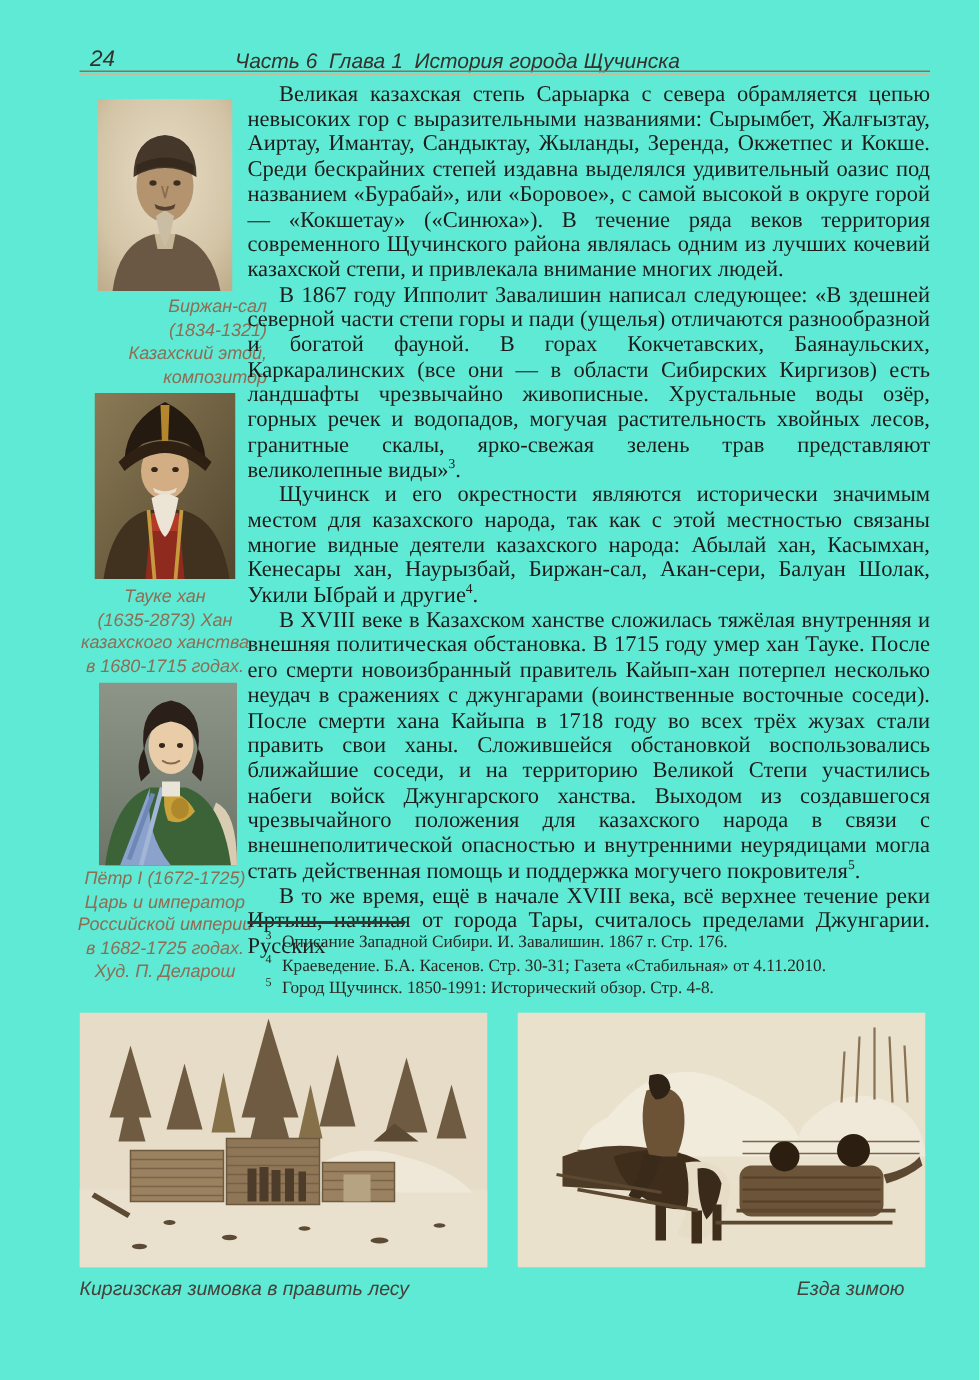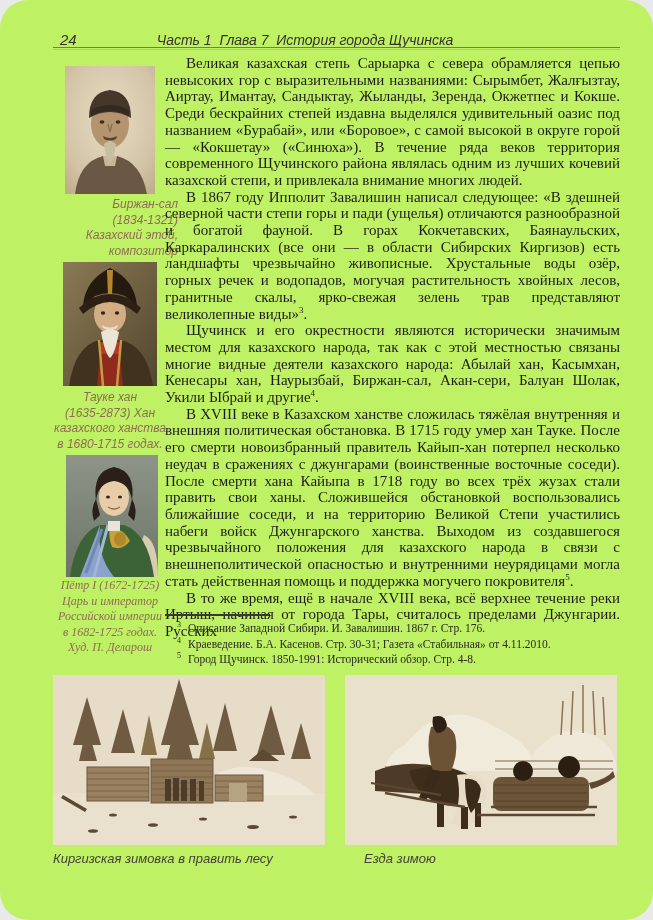--- a/index.html
+++ b/index.html
@@ -1,19 +1,19 @@
 <!DOCTYPE html>
 <html><head>
 <meta charset="utf-8">
 <style>
   html,body{margin:0;padding:0;background:#e9e9e9;}
   .page{
     position:relative;width:653px;height:920px;margin:0 auto;
-    background:#bef264;overflow:hidden;
-    font-family:"Liberation Serif", serif;color:#1e1c1a;border-radius:28px;
+    background:#5eead4;overflow:hidden;
+    font-family:"Liberation Serif", serif;color:#1e1c1a;
   }
   
   .page-num{
     position:absolute;left:60px;top:31px;
     font-family:"Liberation Sans", sans-serif;font-style:italic;
     font-size:15px;color:#35312b;
   }
   .header-title{
     position:absolute;left:130px;top:32px;width:350px;text-align:center;
     font-family:"Liberation Sans", sans-serif;font-style:italic;
@@ -48,29 +48,29 @@
   .photo{position:absolute;top:675px;width:272px;height:170px;}
   .photo svg{display:block;}
   .photo-left{left:53px;}
   .photo-right{left:345px;}
   .photo-cap{
     position:absolute;top:851px;width:272px;
     font-family:"Liberation Sans", sans-serif;font-style:italic;
     font-size:13px;color:#45403a;
   }
   .cap-left{left:53px;text-align:left;}
-  .cap-right{left:364px;text-align:left;}
+  .cap-right{left:331px;text-align:right;}
 </style>
 </head>
 <body>
 
 <div class="page">
 
   <div class="page-num">24</div>
-  <div class="header-title">Часть 1  Глава 7  История города Щучинска</div>
+  <div class="header-title">Часть 6  Глава 1  История города Щучинска</div>
   <div class="header-rule"></div>
 
   <div class="side-fig" style="left:65px;top:66px;">
     <svg width="90" height="128" viewBox="0 0 90 128">
       <defs>
         <radialGradient id="bg1" cx="50%" cy="40%" r="75%">
           <stop offset="0%" stop-color="#e7dcc5"></stop>
             <stop offset="70%" stop-color="#d3c4a6"></stop>
             <stop offset="100%" stop-color="#bfae8c"></stop>
         </radialGradient>
@@ -145,21 +145,21 @@
       <path d="M42 66 L54 66 L54 76 L42 76 Z" fill="#e9e4d8"></path>
       <ellipse cx="48" cy="42" rx="15" ry="19" fill="#e9cda9"></ellipse>
       <path d="M30 46 Q26 16 48 12 Q70 16 66 46 Q64 28 48 26 Q32 28 30 46 Z" fill="#2a2019"></path>
       <path d="M30 44 Q24 54 28 66 L34 60 Z" fill="#2a2019"></path>
       <path d="M66 44 Q72 54 68 66 L62 60 Z" fill="#2a2019"></path>
       <ellipse cx="42" cy="42" rx="2" ry="1.6" fill="#33261c"></ellipse>
       <ellipse cx="54" cy="42" rx="2" ry="1.6" fill="#33261c"></ellipse>
       <path d="M42 52 Q48 56 54 52" fill="none" stroke="#8a6848" stroke-width="1.4"></path>
     </svg>
   </div>
-  <div class="side-cap" style="left:38px;top:578px;width:144px;font-family:Liberation Serif, serif;">
+  <div class="side-cap" style="left:38px;top:578px;width:144px;">
       <div>Пётр I (1672-1725)</div>
       <div>Царь и император</div>
       <div>Российской империи</div>
       <div>в 1682-1725 годах.</div>
       <div>Худ. П. Деларош</div>
     </div>
 
   <div class="article">
       <p><span>Великая казахская степь Сарыарка с севера обрамляется цепью невысоких гор с выразительными названиями: Сырымбет, Жалғызтау, Аиртау, Имантау, Сандыктау, Жыланды, Зеренда, Окжетпес и Кокше. Среди бескрайних степей издавна выделялся удивительный оазис под названием «Бурабай», или «Боровое», с самой высокой в округе горой — «Кокшетау» («Синюха»). В течение ряда веков территория современного Щучинского района являлась одним из лучших кочевий казахской степи, и привлекала внимание многих людей.</span></p>
       <p><span>В 1867 году Ипполит Завалишин написал следующее: «В здешней северной части степи горы и пади (ущелья) отличаются разнообразной и богатой фауной. В горах Кокчетавских, Баянаульских, Каркаралинских (все они — в области Сибирских Киргизов) есть ландшафты чрезвычайно живописные. Хрустальные воды озёр, горных речек и водопадов, могучая растительность хвойных лесов, гранитные скалы, ярко-свежая зелень трав представляют великолепные виды»</span><sup>3</sup><span>.</span></p>

